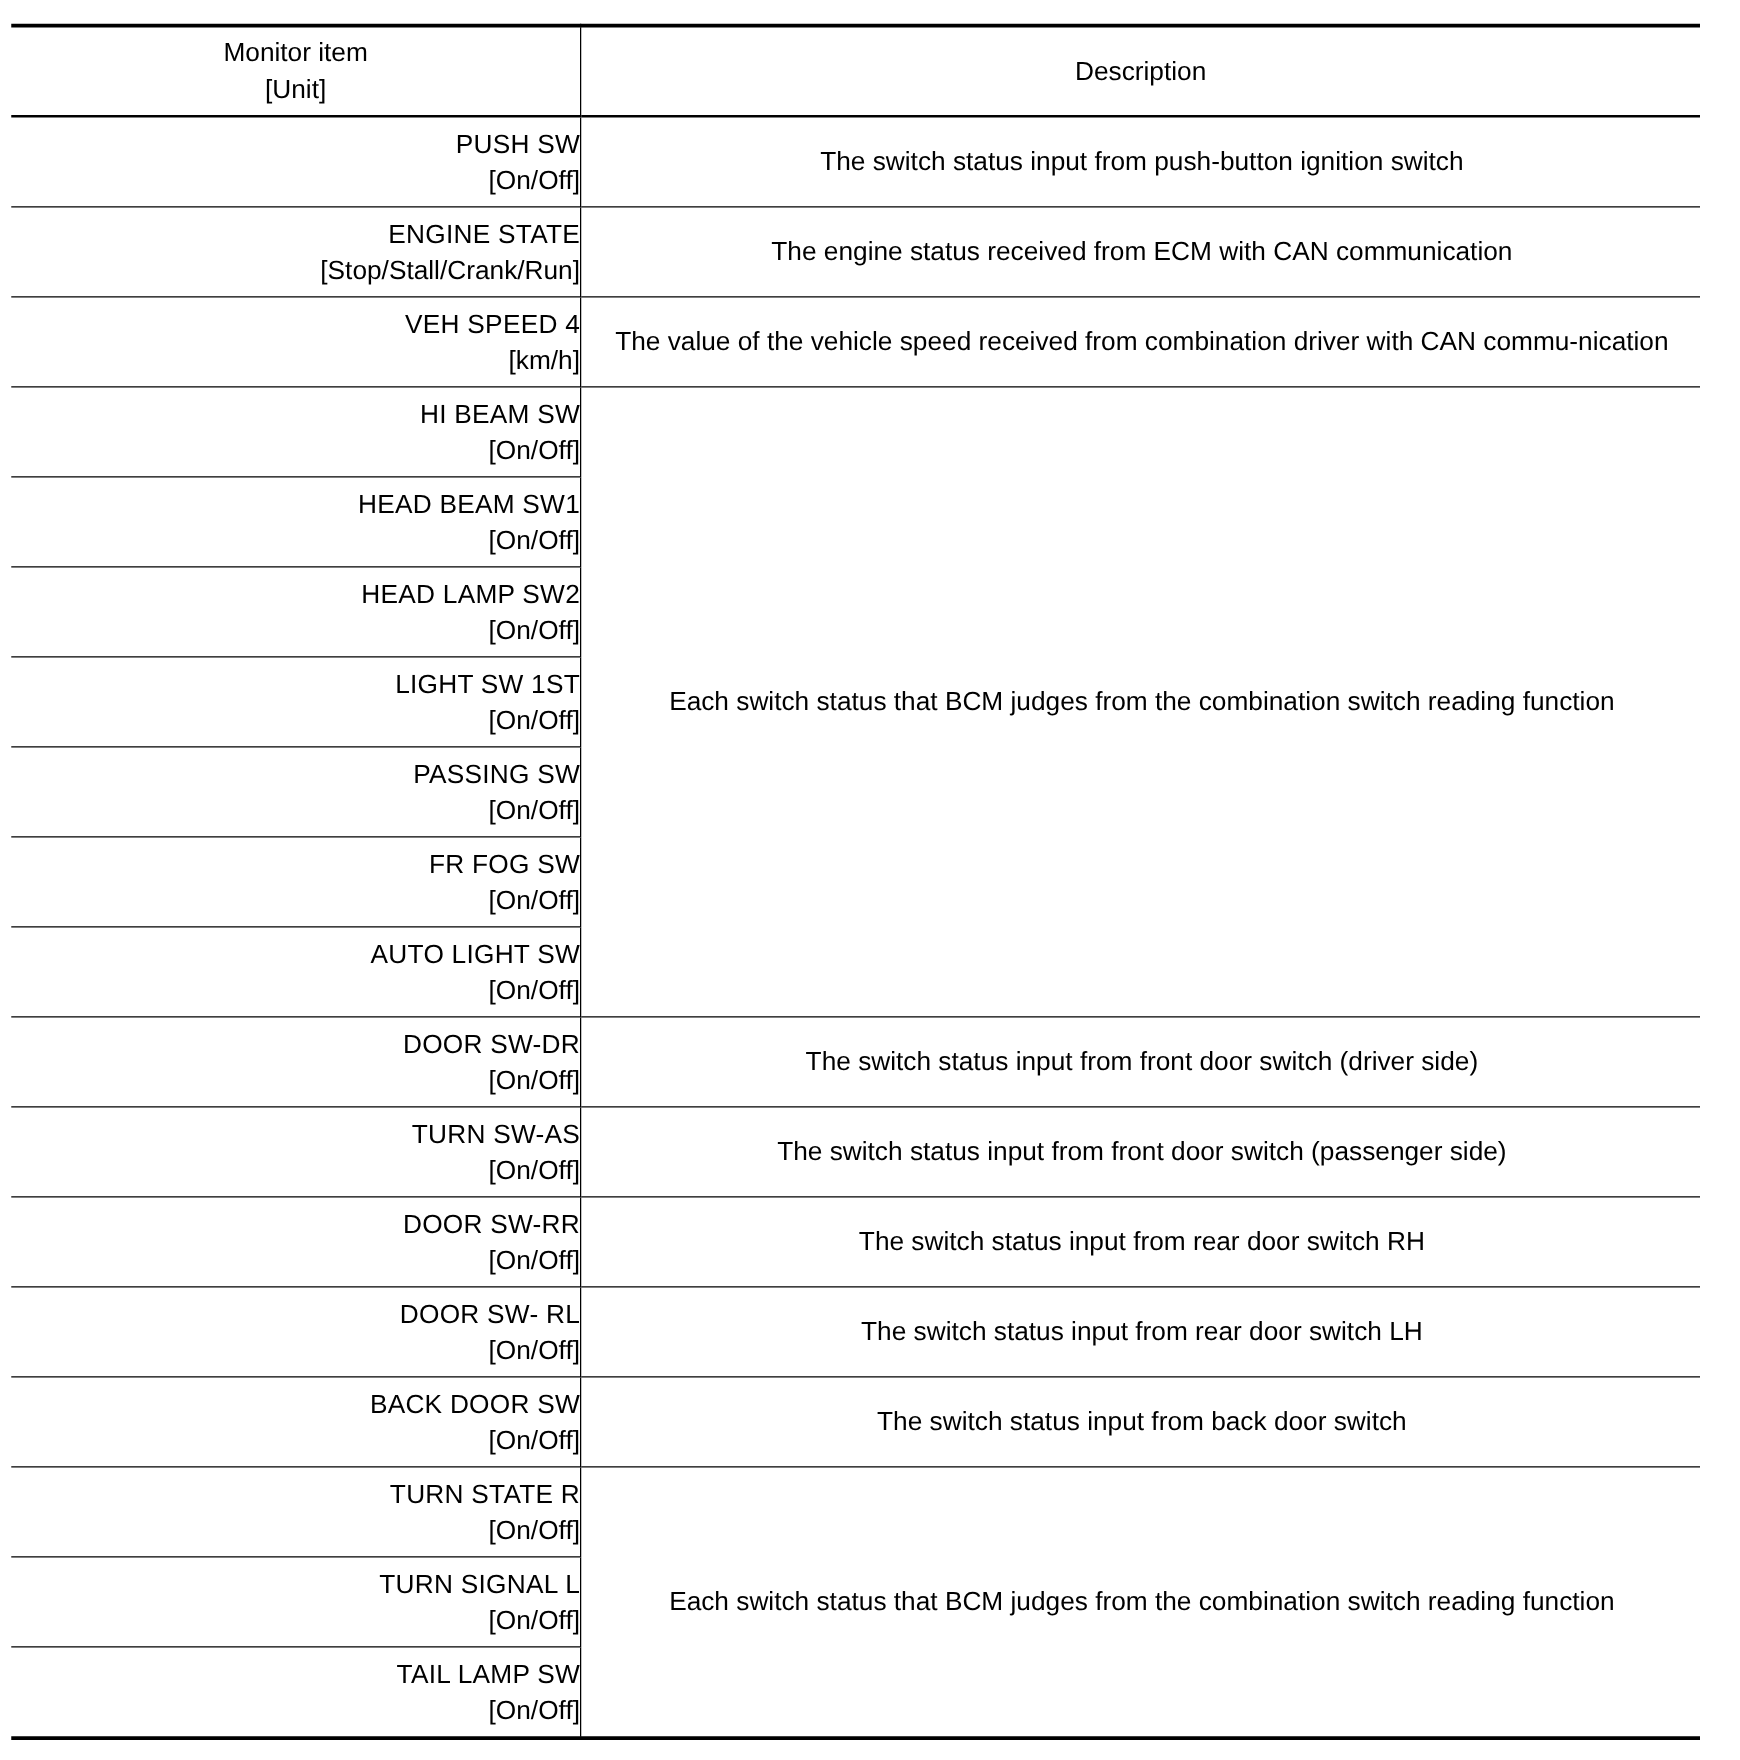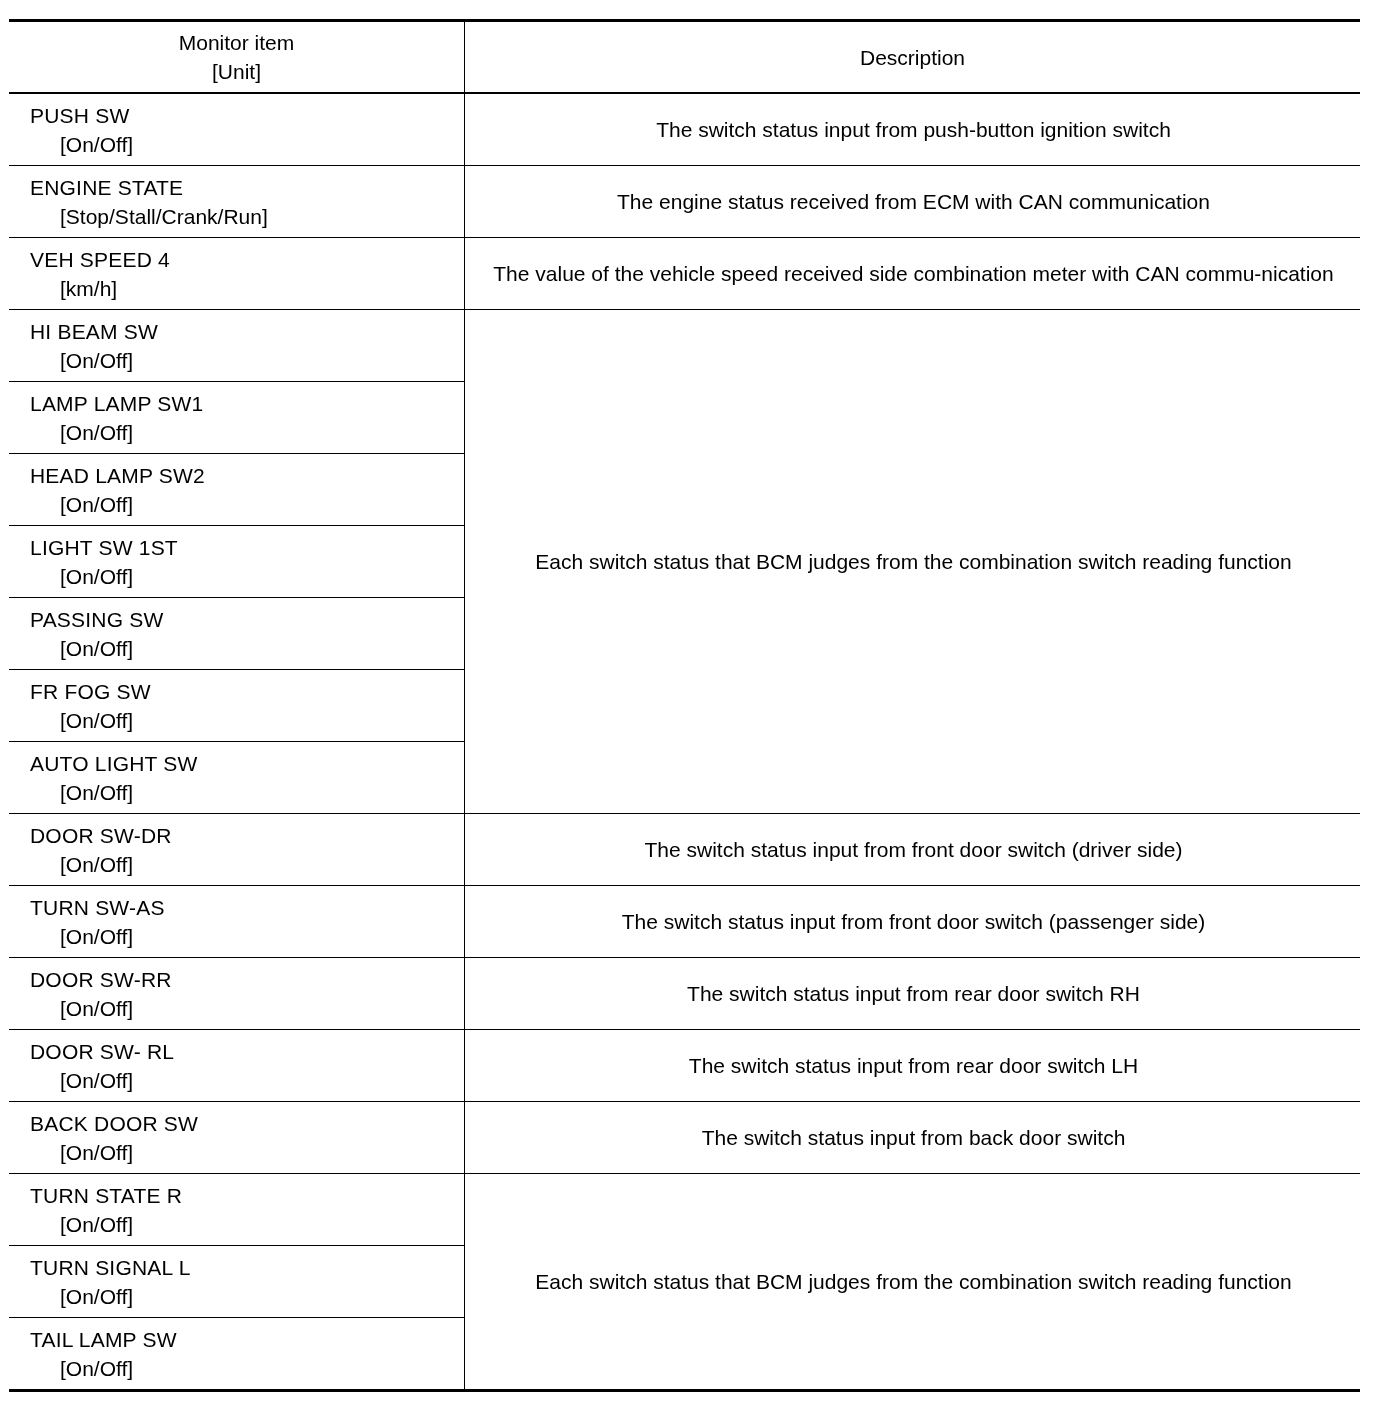--- a/index.html
+++ b/index.html
@@ -7,21 +7,21 @@
   table.mon {
     position:absolute; left:9px; top:19px; width:1351px;
     border-collapse:collapse; table-layout:fixed;
     border-top:3px solid #000; border-bottom:3px solid #000;
   }
   table.mon th, table.mon td { padding:0; vertical-align:middle; font-size:21px; line-height:29px; }
   table.mon th { font-weight:normal; text-align:center; height:70px; border-bottom:2px solid #000; }
   table.mon td { height:71px; border-top:1px solid #000; }
   table.mon tr.first td { border-top:none; }
   .c1 { width:455px; border-right:1px solid #000; }
-  .item { padding-left:21px !important; text-align:left; }
+  .item { padding-left:21px !important; text-align:right; }
   .desc { padding-left:16px !important; padding-right:14px !important; text-align:center; }
   .name, .unit { display:block; }
   .name { letter-spacing:0.2px; }
   .unit { letter-spacing:0;margin-left:30px; }
   .hdr-line { display:block; }
 </style>
 </head>
 <body>
 
 <table class="mon">
@@ -47,32 +47,32 @@
           <span class="name">ENGINE STATE</span>
           <span class="unit">[Stop/Stall/Crank/Run]</span>
         </td>
       <td class="desc">The engine status received from ECM with CAN communication</td>
     </tr>
     <tr>
       <td class="c1 item">
           <span class="name">VEH SPEED 4</span>
           <span class="unit">[km/h]</span>
         </td>
-      <td class="desc">The value of the vehicle speed received side combination meter with CAN commu-nication</td>
+      <td class="desc">The value of the vehicle speed received from combination driver with CAN commu-nication</td>
     </tr>
     <tr>
       <td class="c1 item">
           <span class="name">HI BEAM SW</span>
           <span class="unit">[On/Off]</span>
         </td>
       <td class="desc" rowspan="7">Each switch status that BCM judges from the combination switch reading function</td>
     </tr>
     <tr>
       <td class="c1 item">
-          <span class="name">LAMP LAMP SW1</span>
+          <span class="name">HEAD BEAM SW1</span>
           <span class="unit">[On/Off]</span>
         </td>
     </tr>
     <tr>
       <td class="c1 item">
           <span class="name">HEAD LAMP SW2</span>
           <span class="unit">[On/Off]</span>
         </td>
     </tr>
     <tr>

